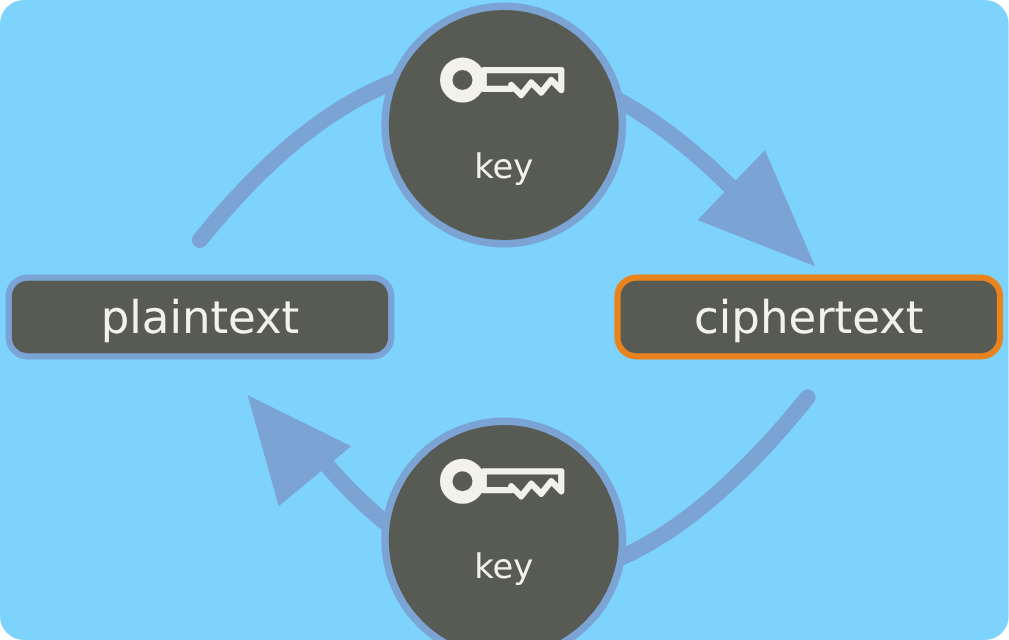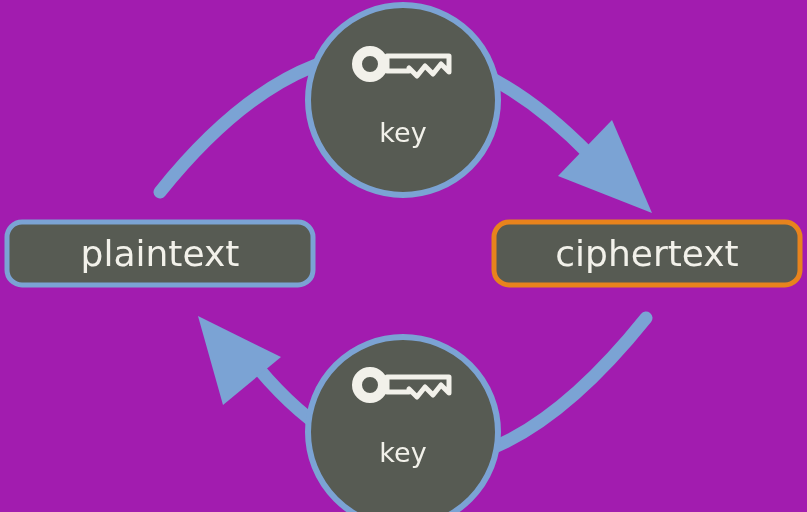--- a/index.html
+++ b/index.html
@@ -4,22 +4,23 @@
 <style>
   html, body {
     margin: 0;
     padding: 0;
     background: #ffffff;
   }
   .stage {
     position: relative;
     width: 807px;
     height: 512px;
-    background: #a21caf;
+    background: #7dd3fc;
     overflow: hidden;
+    border-radius: 19px;
   }
   svg {
     display: block;
   }
   
   .node-fill      { fill: #575b53; }
   .blue-stroke    { stroke: #7ba3d4; }
   .orange-stroke  { stroke: #e8831d; }
   .arc {
     fill: none;

